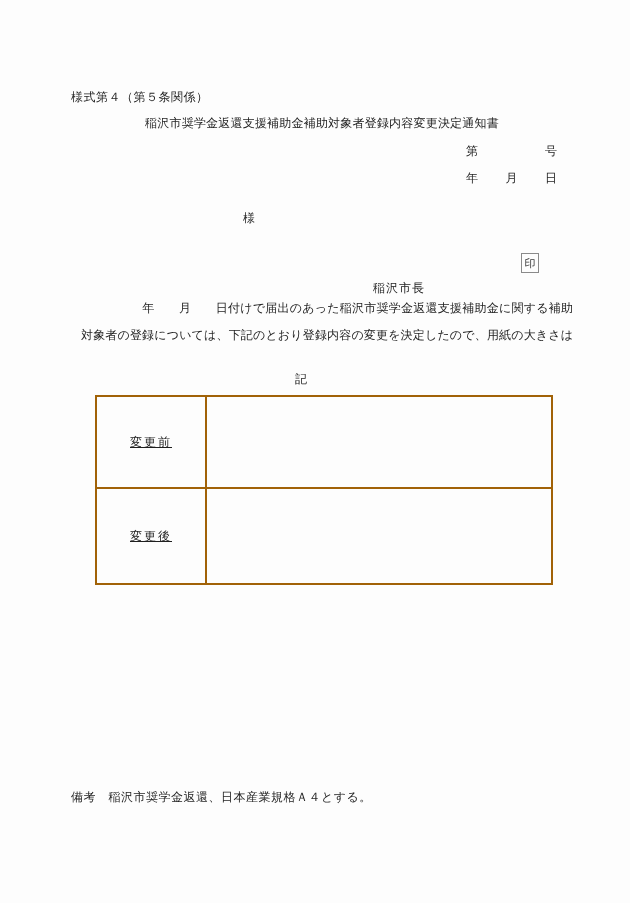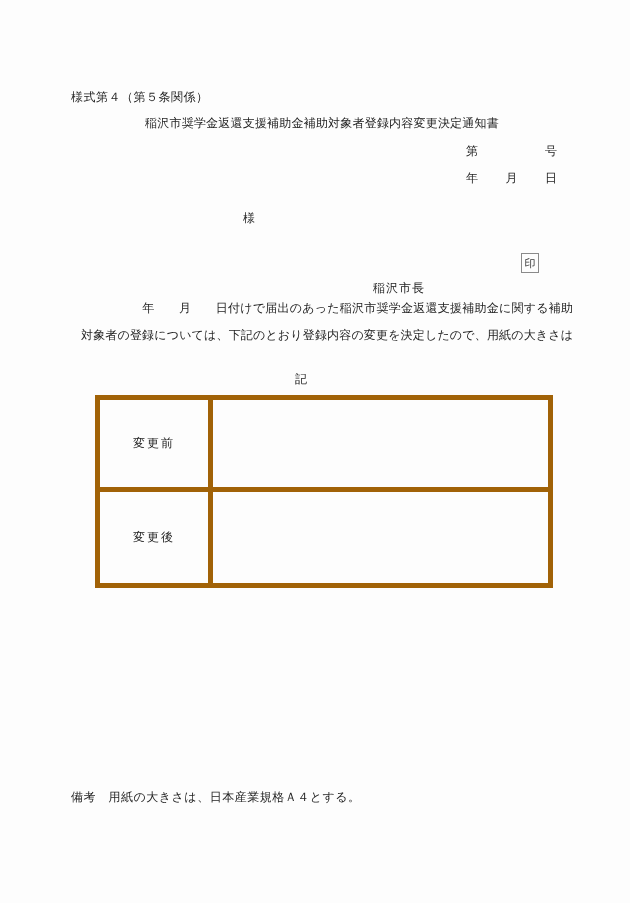--- a/index.html
+++ b/index.html
@@ -87,22 +87,23 @@
   .change-table {
     position: absolute;
     left: 95px;
     top: 395px;
     width: 458px;
     height: 188px;
     border-collapse: collapse;
     table-layout: fixed;
   }
   .change-table td {
-    border: 5px solid #a16207;
+    border: 2px solid #a16207;
     padding: 0;
+    text-decoration: underline;
   }
   .change-table .label-cell {
     width: 108px;
     text-align: center;
     vertical-align: middle;
     letter-spacing: 2px;
   }
   .change-table .row-before { height: 92px; }
   .change-table .row-after  { height: 96px; }
   .note {
@@ -150,15 +151,15 @@
       <td class="label-cell">変更前</td>
       <td class="value-cell"></td>
     </tr>
     <tr class="row-after">
       <td class="label-cell">変更後</td>
       <td class="value-cell"></td>
     </tr>
   </tbody>
     </table>
 
-  <div class="abs note">備考　用紙の大きさは、日本産業規格Ａ４とする。</div>
+  <div class="abs note">備考　稲沢市奨学金返還、日本産業規格Ａ４とする。</div>
 
 </div>
 
 </body></html>

